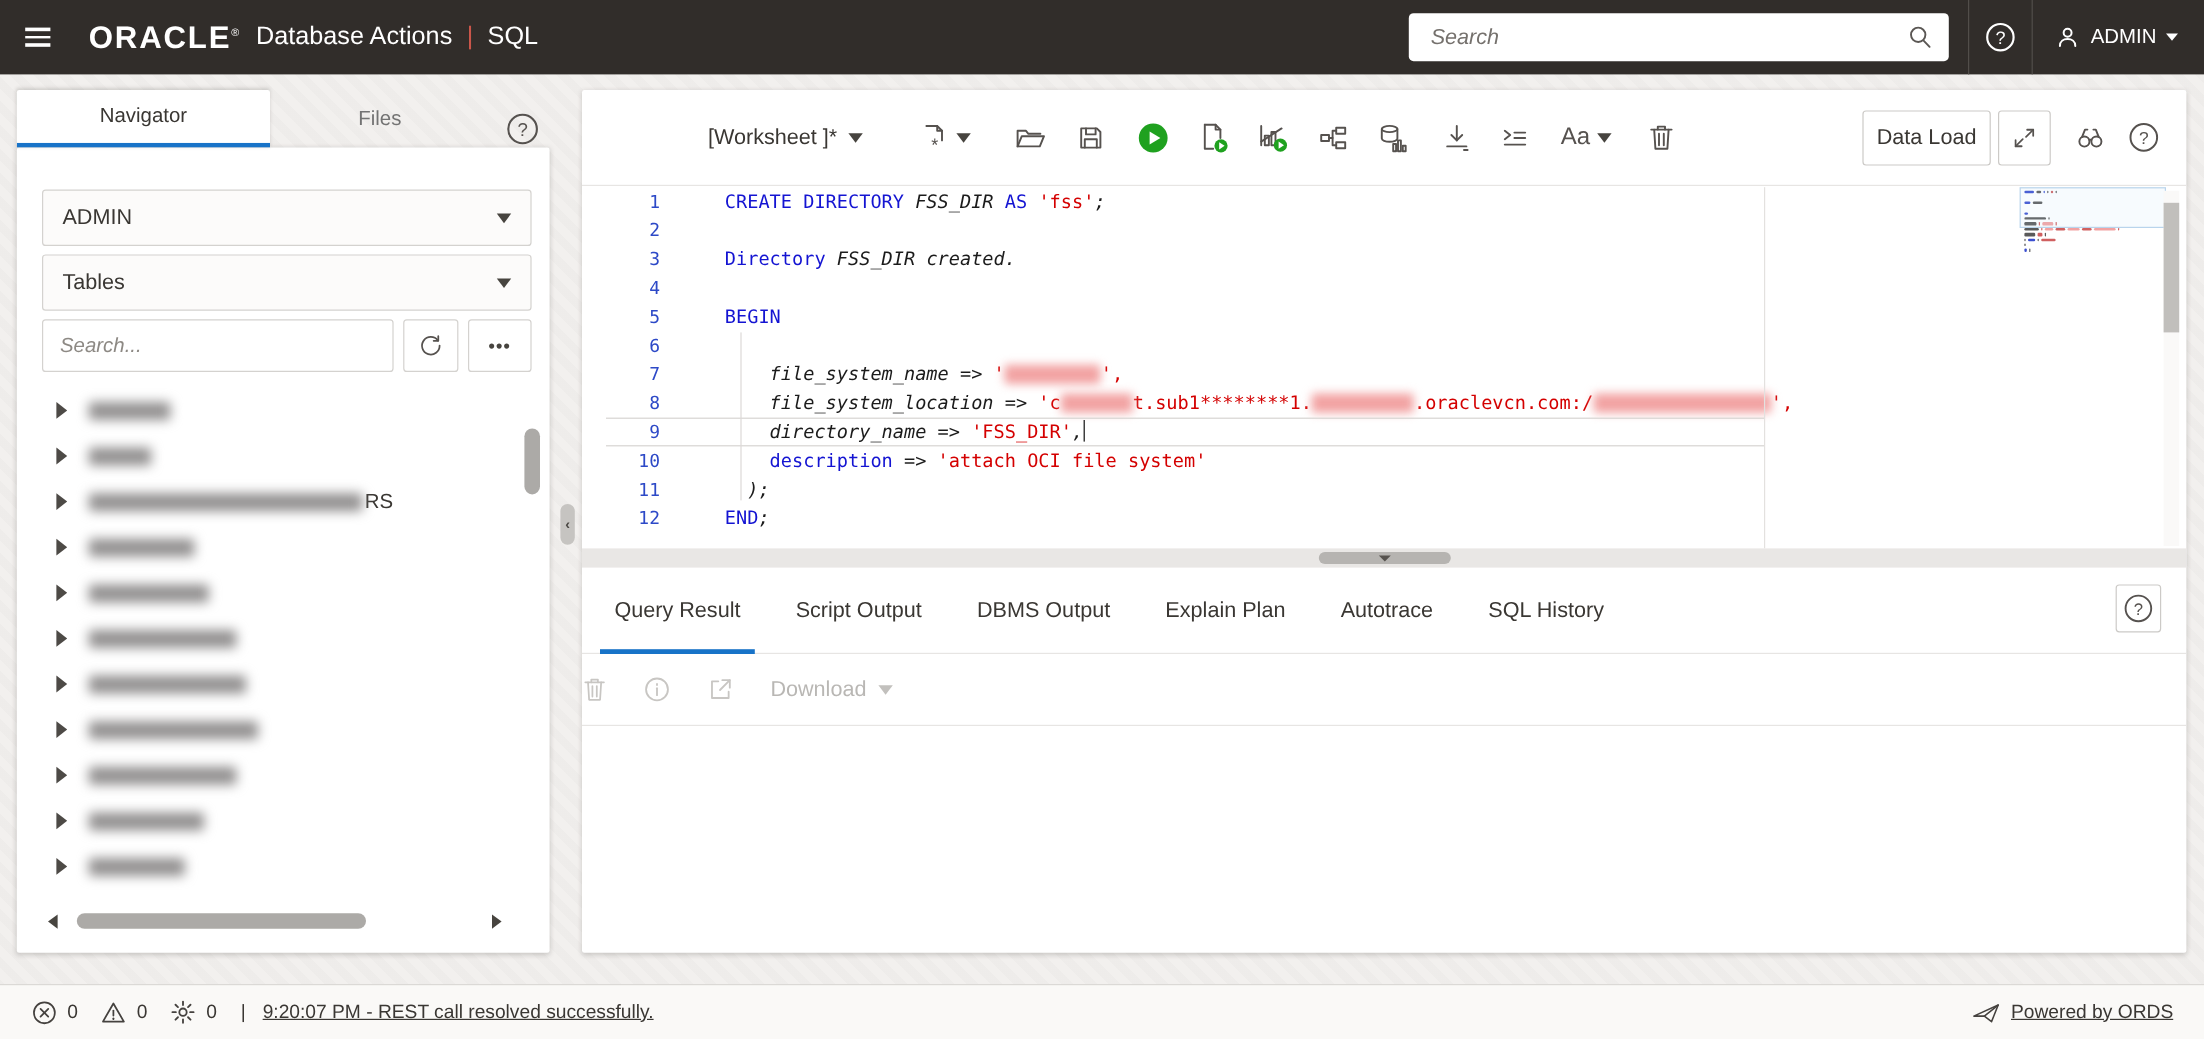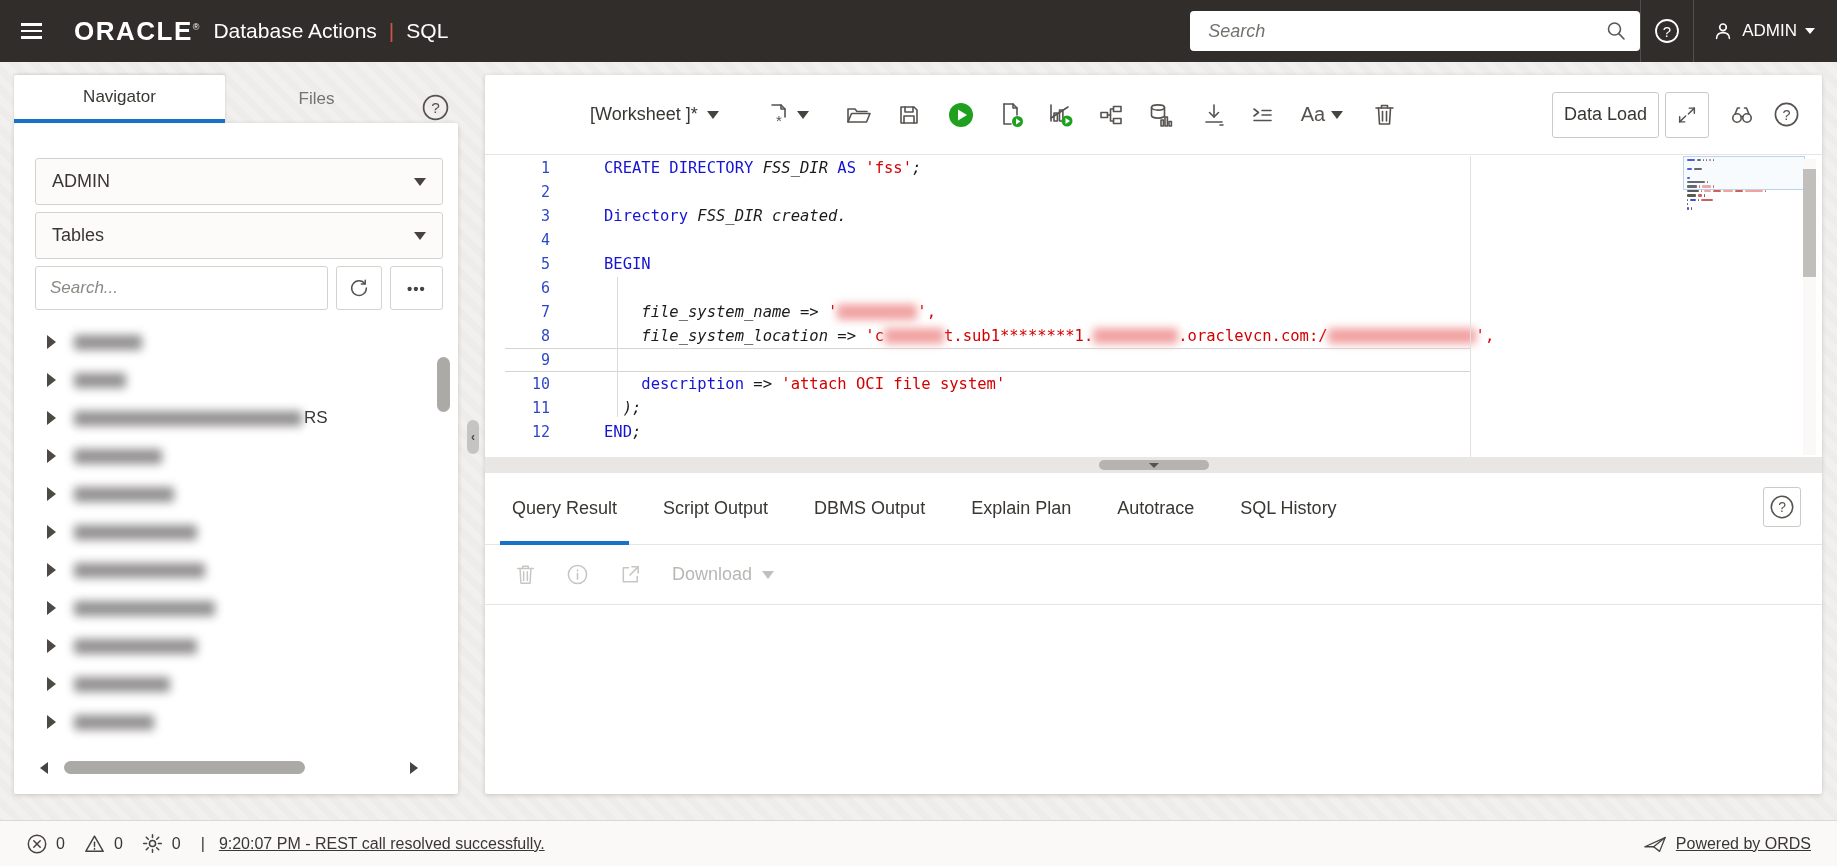--- a/index.html
+++ b/index.html
@@ -16,21 +16,21 @@
   
   .hdr { position:absolute; left:0; top:0; width:1837px; height:62px; background:#312D2A; display:flex; align-items:center; }
   .hamburger { width:62px; height:62px; display:flex; flex-direction:column; justify-content:center; align-items:center; gap:4px; cursor:pointer; }
   .hamburger span { width:21px; height:2.4px; background:#FFFFFF; display:block; }
   .brand { color:#fff; font-weight:700; font-size:26px; letter-spacing:1.5px; margin-left:12px; }
   .brand sup { font-size:9px; font-weight:400; letter-spacing:0; }
   .apptitle { color:#FFFFFF; font-size:21px; margin-left:14px; font-weight:400; }
   .pipe { color:#CA564A; font-size:21px; margin:0 12px; }
   .ctx { color:#FFFFFF; font-size:21px; font-weight:400; }
   .hdr-right { margin-left:auto; display:flex; align-items:center; height:100%; }
-  .hdr-search { position:relative; width:450px; height:40px; }
+  .hdr-search { position:relative; width:450px; height:40px; margin-right:16px; }
   .hdr-search input { width:100%; height:100%; border:none; border-radius:4px; padding:0 44px 0 18px; font-size:18px; font-family:"Liberation Sans",sans-serif; color:#3A3733; outline:none; }
   .hdr-search input::placeholder { font-style:italic; color:#75716D; }
   .hdr-search .mag { position:absolute; right:12px; top:8px; }
   .hdr-sep { width:1px; height:62px; background:#524E4A; }
   .hdr-help { width:52px; height:62px; display:flex; align-items:center; justify-content:center; cursor:pointer; }
   .hdr-user { height:62px; display:flex; align-items:center; gap:8px; padding:0 22px 0 18px; cursor:pointer; color:#fff; font-size:17px; }
   .tri-dn { width:0; height:0; border-left:5px solid transparent; border-right:5px solid transparent; border-top:6px solid #FFFFFF; }
 
   
   .card { position:absolute; background:#FFFFFF; box-shadow:0 1px 4px rgba(60,55,50,.22); border-radius:2px; }
@@ -91,21 +91,21 @@
 
   .hsplit { position:absolute; left:0; top:382px; width:100%; height:16px; background:#E9E7E5; cursor:row-resize; }
   .hsplit .grab { position:absolute; left:50%; top:3px; transform:translateX(-50%); width:110px; height:10px; background:#B6B4B1; border-radius:5px; }
   .hsplit .tri { position:absolute; left:50%; top:6px; transform:translateX(-50%); width:0; height:0; border-left:5px solid transparent; border-right:5px solid transparent; border-top:5px solid #57534F; }
 
   
   .res-tabs { position:absolute; left:0; top:398px; width:100%; height:72px; border-bottom:1px solid #E7E5E3; display:flex; align-items:center; gap:46px; padding-left:27px; }
   .res-tab { font-size:18px; color:#3A3733; height:72px; display:flex; align-items:center; cursor:pointer; position:relative; }
   .res-tab.active::after { content:""; position:absolute; left:-12px; right:-12px; bottom:0; height:4px; background:#1873C8; }
   .res-help { position:absolute; right:21px; top:412px; width:38px; height:40px; }
-  .res-toolbar { position:absolute; left:0; top:470px; width:100%; height:60px; display:flex; align-items:center; gap:30px; padding-left:30px; border-bottom:1px solid #E7E5E3; }
+  .res-toolbar { position:absolute; left:0; top:470px; width:100%; height:60px; display:flex; align-items:center; gap:30px; border-bottom:1px solid #E7E5E3; }
   .res-toolbar .ic { stroke:#C8C6C3; }
   .dl-label { font-size:18px; color:#B9B7B4; display:flex; align-items:center; gap:10px; }
   .dl-label .tri { width:0; height:0; border-left:6px solid transparent; border-right:6px solid transparent; border-top:8px solid #C2C0BD; }
 
   
   .statusbar { position:absolute; left:0; top:820px; width:1837px; height:46px; background:#FAF9F7; border-top:1px solid #DBD9D6; display:flex; align-items:center; padding:0 26px; font-size:16px; color:#3A3733; }
   .sb-item { display:flex; align-items:center; gap:8px; margin-right:18px; }
   .sb-sep { margin:0 14px 0 2px; color:#3A3733; }
   .sb-msg { text-decoration:underline; cursor:pointer; }
   .sb-right { margin-left:auto; display:flex; align-items:center; gap:9px; }
@@ -431,21 +431,21 @@
 
   <div class="code-area" id="code-area">
       <div class="code-line"><span class="gut">1</span><span class="txt"><span class="k">CREATE DIRECTORY</span><span class="p"> FSS_DIR </span><span class="k">AS</span><span class="p"> </span><span class="s">'fss'</span><span class="p">;</span></span></div>
       <div class="code-line"><span class="gut">2</span><span class="txt"></span></div>
       <div class="code-line"><span class="gut">3</span><span class="txt"><span class="k">Directory</span><span class="p"> FSS_DIR created.</span></span></div>
       <div class="code-line"><span class="gut">4</span><span class="txt"></span></div>
       <div class="code-line"><span class="gut">5</span><span class="txt"><span class="k">BEGIN</span></span></div>
       <div class="code-line"><span class="gut">6</span></div>
       <div class="code-line"><span class="gut">7</span><span class="txt"><span class="p">    file_system_name =&gt; </span><span class="s">'</span><span class="blurseg" style="width: 80px;"></span><span class="s">',</span></span></div>
       <div class="code-line"><span class="gut">8</span><span class="txt"><span class="p">    file_system_location =&gt; </span><span class="s">'c</span><span class="blurseg" style="width: 60px;"></span><span class="s">t.sub1********1.</span><span class="blurseg" style="width: 85px;"></span><span class="s">.oraclevcn.com:/</span><span class="blurseg" style="width: 148px;"></span><span class="s">',</span></span></div>
-      <div class="code-line"><div class="cur-line-t" style="top: 0px;"></div><div class="cur-line-b" style="bottom: 0px;"></div><span class="gut">9</span></div>
+      <div class="code-line"><div class="cur-line-t" style="top: 0px;"></div><div class="cur-line-b" style="bottom: 0px;"></div><span class="gut">9</span><span class="txt"><span class="p">    directory_name =&gt; </span><span class="s">'FSS_DIR'</span><span class="p">,</span><span class="caret"></span></span></div>
       <div class="code-line"><span class="gut">10</span><span class="txt"><span class="p">    </span><span class="k">description</span><span class="p"> =&gt; </span><span class="s">'attach OCI file system'</span></span></div>
       <div class="code-line"><span class="gut">11</span><span class="txt"><span class="p">  );</span></span></div>
       <div class="code-line"><span class="gut">12</span><span class="txt"><span class="k">END</span><span class="p">;</span></span></div>
     </div>
   <div class="indent-guide"></div>
   <div class="ruler"></div>
   <div class="minimap" id="minimap">
       <div class="vis"></div>
       <div class="mm-row">
         <i style="width: 8px; background: rgb(59, 79, 208);"></i>

